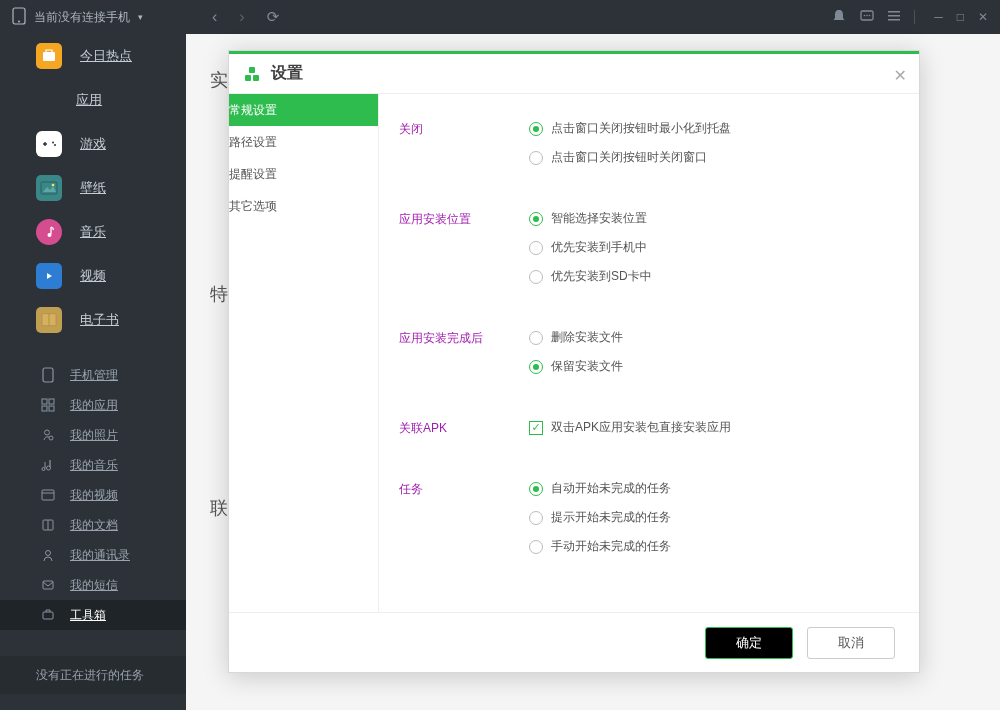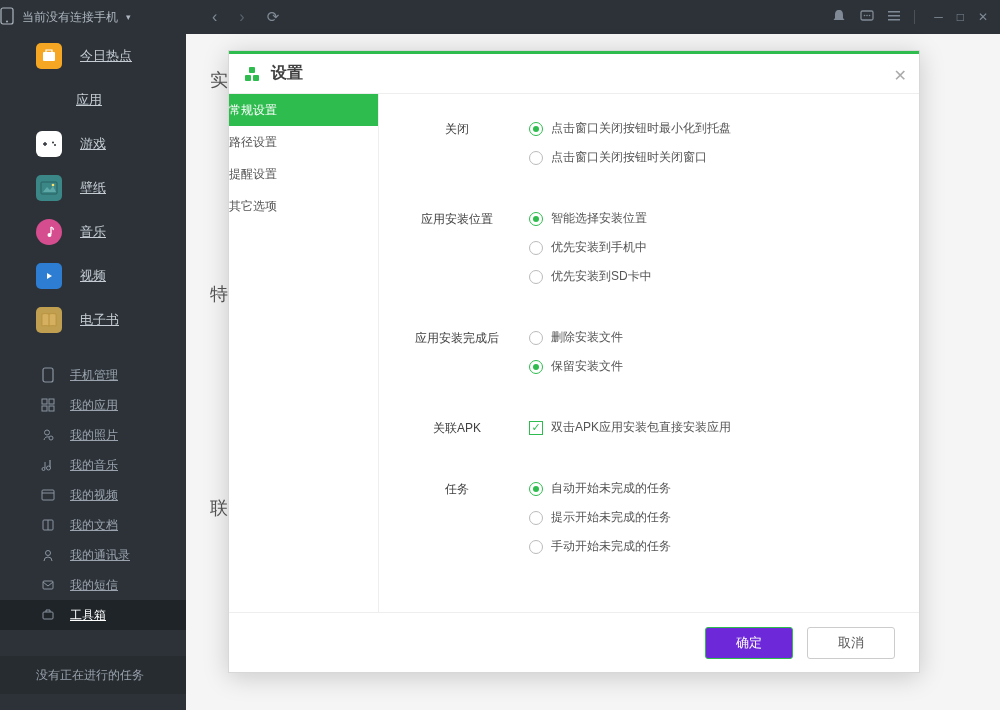--- a/index.html
+++ b/index.html
@@ -1,20 +1,20 @@
 <!DOCTYPE html>
 <html><head>
 <meta charset="utf-8">
 <style>
 * { margin: 0; padding: 0; box-sizing: border-box; font-family: "Microsoft YaHei", Arial, sans-serif; }
 body { width: 1000px; height: 710px; overflow: hidden; background: #f5f5f5; position: relative; }
 
 
 .header { height: 34px; background: #2c3238; display: flex; align-items: center; color: #aeb6bf; font-size: 12px; }
-.header-left { display: flex; align-items: center; gap: 8px; padding-left: 0; width: 186px; }
+.header-left { display: flex; align-items: center; gap: 8px; padding-left: 12px; width: 186px; }
 .header-nav { display: flex; align-items: center; gap: 22px; padding-left: 26px; flex: 1; color: #808a96; }
 .header-nav span { cursor: pointer; font-size: 16px; }
 .header-right { display: flex; align-items: center; gap: 14px; padding-right: 12px; color: #808a96; }
 .header-right span { cursor: pointer; }
 
 
 .sidebar { position: absolute; left: 0; top: 34px; width: 186px; height: 676px; background: #2c3238; color: #c5ccd3; font-size: 13px; }
 .side-item { display: flex; align-items: center; height: 44px; padding-left: 36px; gap: 18px; cursor: pointer; text-decoration: underline; }
 .side-item.small { height: 30px; font-size: 12px; padding-left: 40px; gap: 14px; color: #9aa3ae; }
 .side-item.active { background: #1f2428; color: #fff; }
@@ -43,30 +43,30 @@
 .dlg-titlebar { height: 42px; border-top: 3px solid #2ebc4f; display: flex; align-items: center; padding: 0 14px; position: relative; }
 .dlg-logo { width: 18px; height: 18px; display: inline-flex; align-items: center; justify-content: center; margin-right: 10px; }
 .dlg-title { color: #404040; font-size: 16px; font-weight: bold; }
 .dlg-close { position: absolute; right: 12px; top: 12px; color: #aaa; cursor: pointer; font-size: 16px; }
 .dlg-body { flex: 1; display: flex; border-top: 1px solid #eee; overflow: hidden; }
 .dlg-tabs { width: 150px; border-right: 1px solid #eee; padding-top: 0; }
 .dlg-tab { height: 32px; display: flex; align-items: center; font-size: 12px; color: #555; cursor: pointer; }
 .dlg-tab.active { background: #2ebc4f; color: #fff; }
 .dlg-content { flex: 1; padding: 26px 20px 20px 20px; font-size: 12px; color: #555; overflow: auto; }
 .form-row { display: flex; margin-bottom: 32px; }
-.form-label { width: 130px; text-align: center; padding-right: 14px; color: #404040; padding-top: 1px; }
+.form-label { width: 130px; text-align: left; padding-right: 14px; color: #a21caf; padding-top: 1px; }
 .form-opts { flex: 1; }
 .opt { display: flex; align-items: center; gap: 8px; margin-bottom: 12px; cursor: pointer; }
 .radio { width: 14px; height: 14px; border: 1px solid #bbb; border-radius: 50%; display: inline-flex; align-items: center; justify-content: center; flex-shrink: 0; }
 .radio.checked { border-color: #2ebc4f; }
 .radio.checked::after { content: ""; width: 6px; height: 6px; background: #2ebc4f; border-radius: 50%; }
 .checkbox { width: 14px; height: 14px; border: 1px solid #2ebc4f; display: inline-flex; align-items: center; justify-content: center; color: #2ebc4f; font-size: 11px; flex-shrink: 0; }
 .dlg-footer { height: 60px; border-top: 1px solid #eee; display: flex; align-items: center; justify-content: flex-end; gap: 14px; padding-right: 24px; }
 .btn { min-width: 88px; height: 32px; border-radius: 3px; font-size: 13px; cursor: pointer; display: inline-flex; align-items: center; justify-content: center; }
-.btn-primary { background: #6d28d9; color: #fff; border: 1px solid #2ebc4f; }
+.btn-primary { background: #000000; color: #fff; border: 1px solid #2ebc4f; }
 .btn-default { background: #fff; color: #555; border: 1px solid #ccc; }
 </style>
 </head>
 <body>
 
 <div class="header">
   <div class="header-left">
     <span>
       <svg width="14" height="18" viewBox="0 0 14 18">
           <rect x="1" y="1" width="12" height="16" rx="2" fill="none" stroke="#aeb6bf" stroke-width="1.2"></rect>

